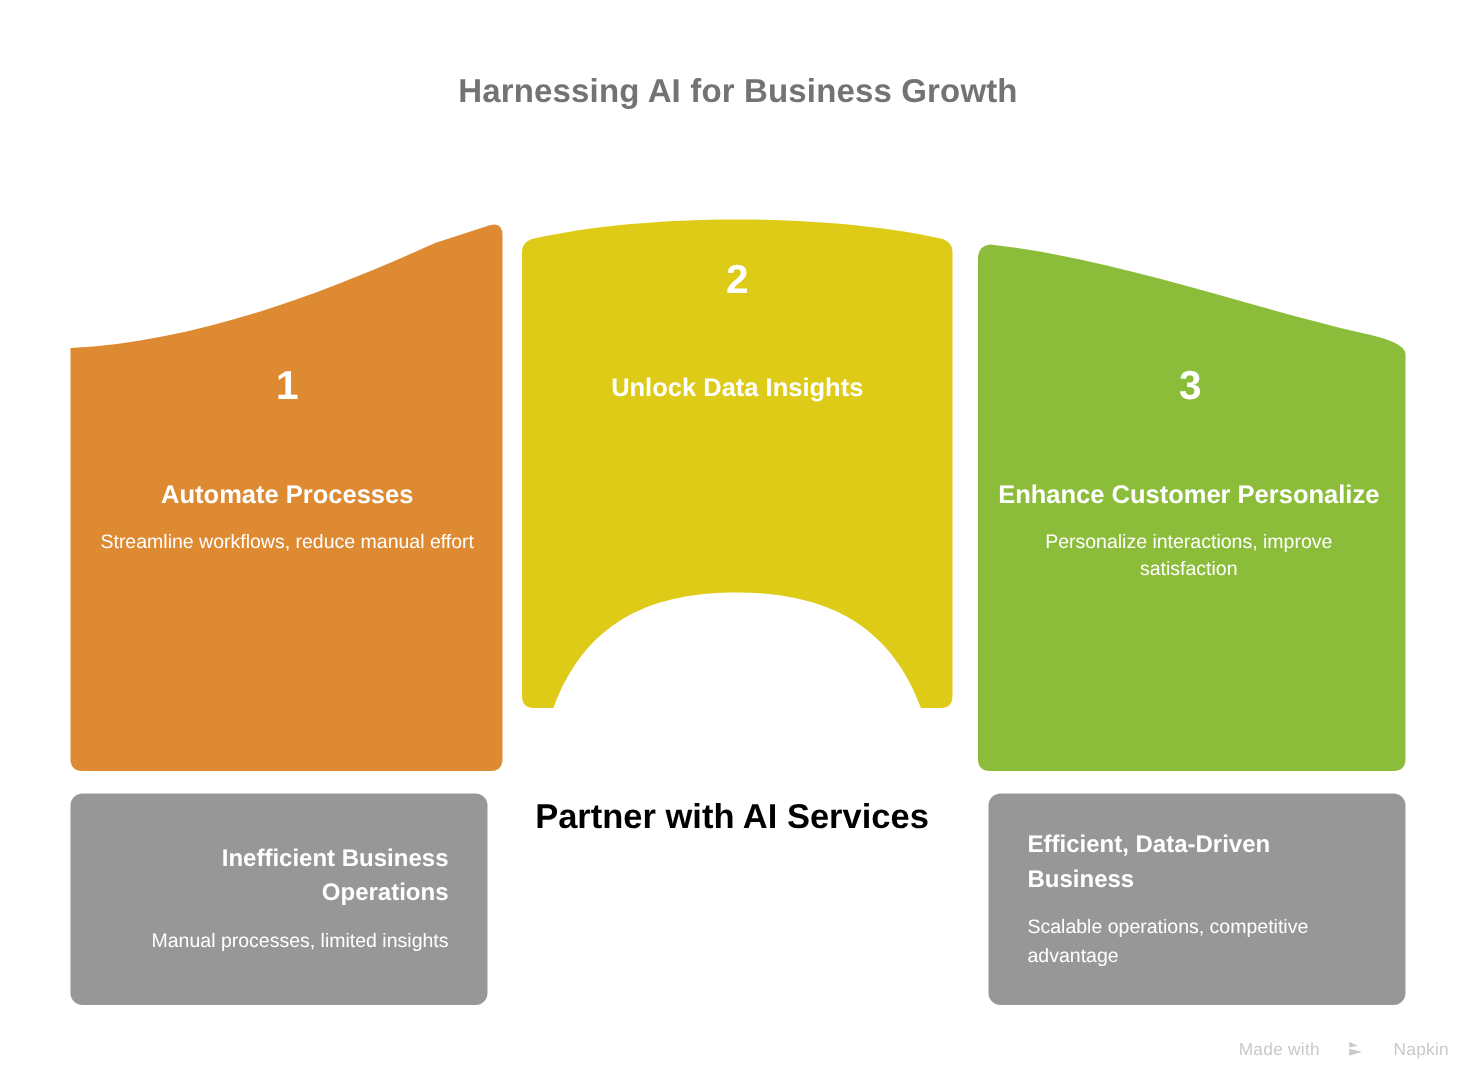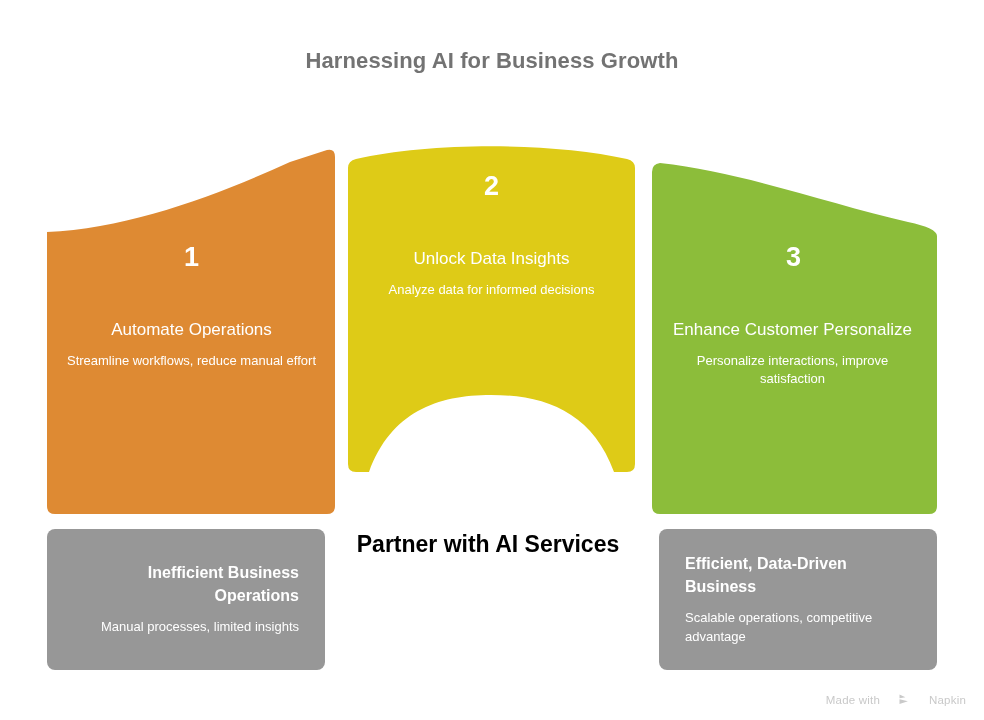--- a/index.html
+++ b/index.html
@@ -51,21 +51,21 @@
     color: #ffffff;
     text-align: center;
   }
   .panel-num {
     font-size: 27px;
     font-weight: bold;
     line-height: 1.1;
   }
   .panel-title {
     font-size: 17px;
-    font-weight: normal;
+    font-weight: bold;
     line-height: 1.42;
   }
   .panel-desc {
     font-size: 13px;
     font-weight: normal;
     line-height: 1.38;
   }
 
   
   #panel1-num  { left: 50px;  top: 243px; width: 283px; }
@@ -186,28 +186,27 @@
              Q 937 228, 937 236
              L 937 506
              Q 937 514, 929 514
              L 660 514
              Q 652 514, 652 506
              Z"></path>
   </svg>
 
   <div class="panel-text panel-num" id="panel1-num">1</div>
   <div class="panel-text" id="panel1-body">
-    <div class="panel-title">Automate Operations</div>
+    <div class="panel-title">Automate Processes</div>
     <div class="panel-desc">Streamline workflows, reduce manual effort</div>
   </div>
 
   <div class="panel-text panel-num" id="panel2-num">2</div>
   <div class="panel-text" id="panel2-body">
     <div class="panel-title">Unlock Data Insights</div>
-    <div class="panel-desc">Analyze data for informed decisions</div>
   </div>
 
   <div class="panel-text panel-num" id="panel3-num">3</div>
   <div class="panel-text" id="panel3-body">
     <div class="panel-title">Enhance Customer Personalize</div>
     <div class="panel-desc">Personalize interactions, improve satisfaction</div>
   </div>
 
   <div class="outcome-card" id="card-right">
     <div class="outcome-title">Efficient, Data-Driven Business</div>

